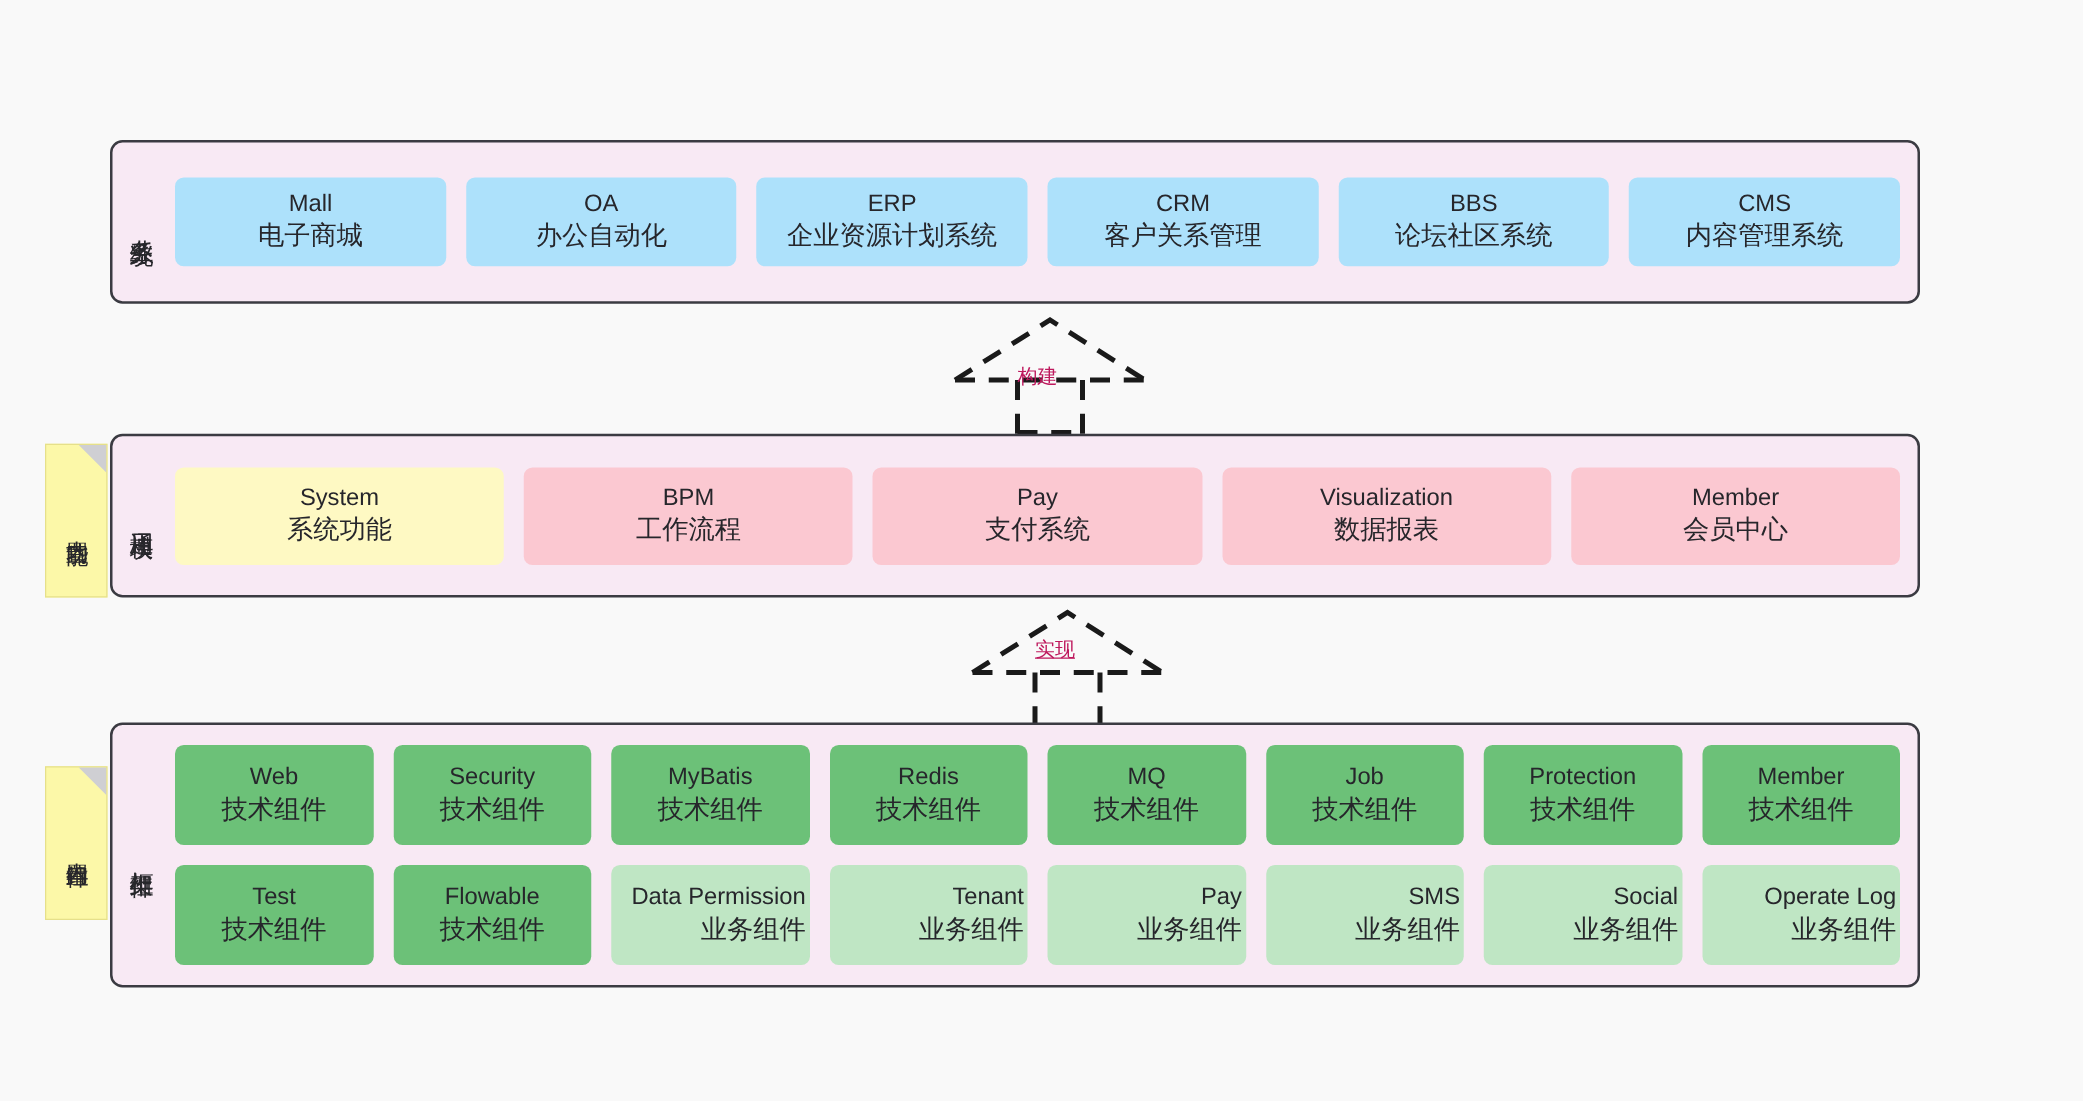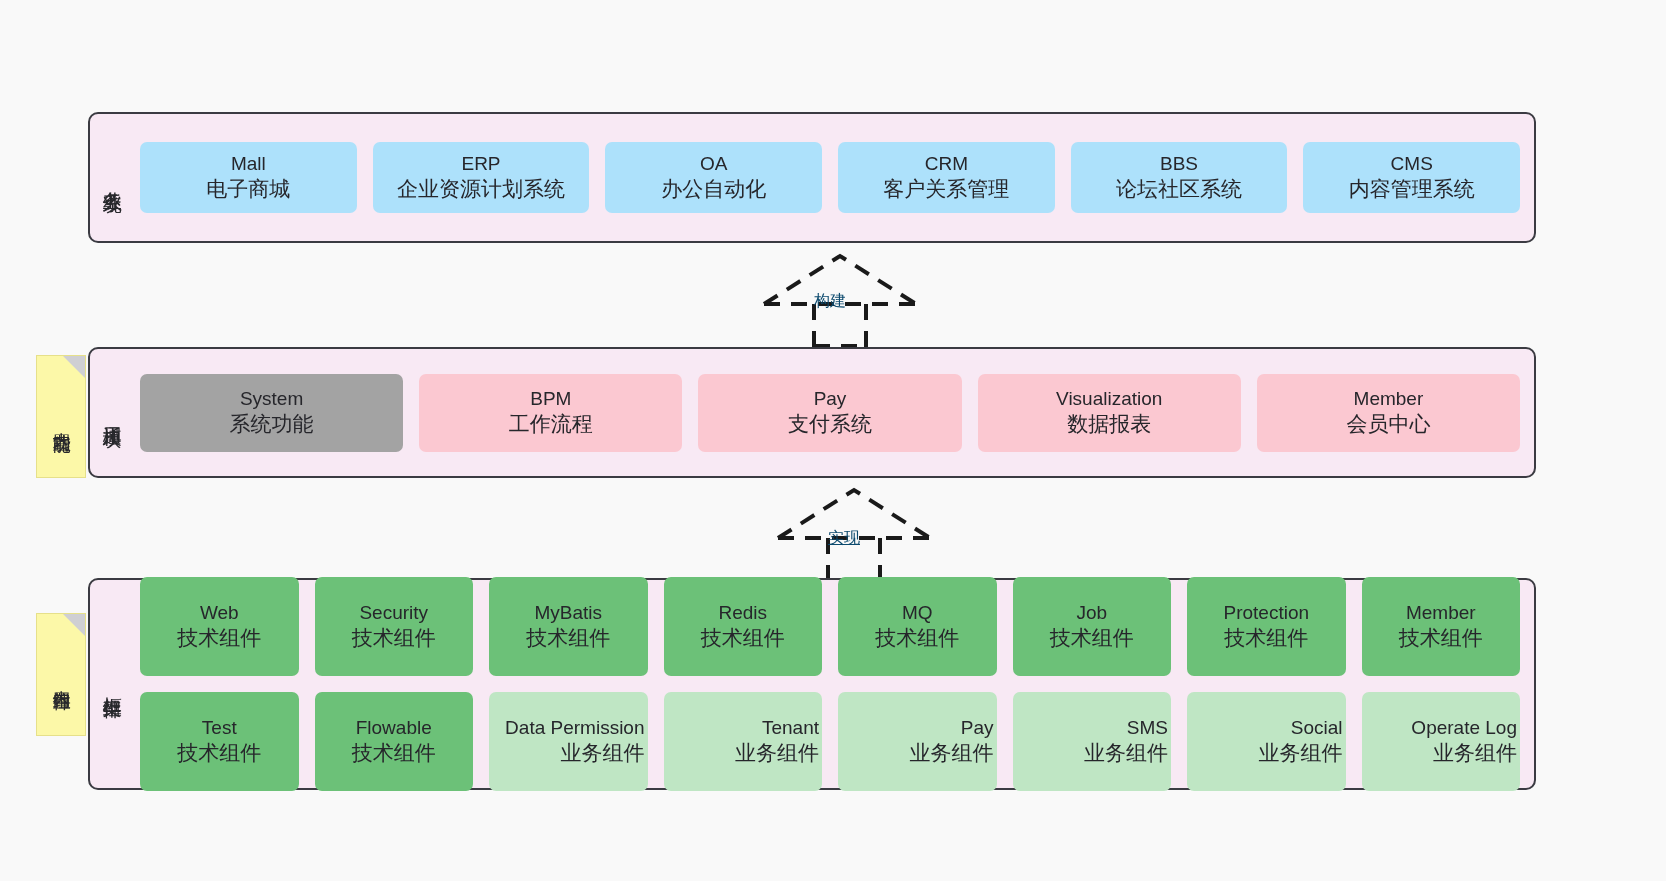--- a/index.html
+++ b/index.html
@@ -64,33 +64,33 @@
     color: #26262b;
     line-height: 1.28;
     padding: 4px 3px;
     min-width: 0;
   }
   .cell .t1 { font-size: 19px; }
   .cell .t2 { font-size: 21px; }
 
   
   .c-blue       { background: #ade1fb; }
-  .c-red        { background: #a3a3a3; }
+  .c-red        { background: #fef9c3; }
   .c-pink       { background: #fbc8d1; }
   .c-green      { background: #6cc178; }
   .c-lightgreen { background: #bfe6c4; align-items: flex-end; }
 
   
   #band-business { left: 88px;  top: 112px; width: 1448px; height: 131px; }
   #band-common   { left: 88px;  top: 347px; width: 1448px; height: 131px; }
   #band-frame    { left: 88px;  top: 578px; width: 1448px; height: 212px; }
 
   #band-business .cell { height: 71px; }
   #band-common .cell   { height: 78px; }
-  #band-frame .cell    { height: 99px; }
+  #band-frame .cell    { height: 80px; }
 
   
   .note {
     position: absolute;
     width: 50px;
     background: #fcf8a8;
     border: 1px solid #e6e08a;
     display: flex;
     align-items: center;
     justify-content: center;
@@ -113,49 +113,49 @@
   }
   #note-functions  { left: 36px; top: 355px; height: 123px; }
   #note-components { left: 36px; top: 613px; height: 123px; }
 
   
   .arrow { position: absolute; }
   .arrow svg { display: block; overflow: visible; }
   .arrow-label {
     position: absolute;
     font-size: 16px;
-    color: #0c4a6e;
+    color: #be185d;
     background: transparent;
     white-space: nowrap;
   }
   #arrow-build { left: 752px; top: 252px; width: 176px; height: 96px; }
   #arrow-build .arrow-label  { left: 62px; top: 39px; }
   #arrow-impl  { left: 766px; top: 486px; width: 176px; height: 100px; }
-  #arrow-impl .arrow-label   { left: 62px; top: 42px; text-decoration: underline; }
+  #arrow-impl .arrow-label   { left: 62px; top: 24px; text-decoration: underline; }
 </style>
 </head>
 <body>
 
 <div id="canvas">
 
   <div class="band" id="band-business">
     <div class="band-title">业务系统</div>
     <div class="band-body">
       <div class="row">
         <div class="cell c-blue">
           <span class="t1">Mall</span>
           <span class="t2">电子商城</span>
         </div>
         <div class="cell c-blue">
+          <span class="t1">OA</span>
+          <span class="t2">办公自动化</span>
+        </div>
+        <div class="cell c-blue">
           <span class="t1">ERP</span>
           <span class="t2">企业资源计划系统</span>
-        </div>
-        <div class="cell c-blue">
-          <span class="t1">OA</span>
-          <span class="t2">办公自动化</span>
         </div>
         <div class="cell c-blue">
           <span class="t1">CRM</span>
           <span class="t2">客户关系管理</span>
         </div>
         <div class="cell c-blue">
           <span class="t1">BBS</span>
           <span class="t2">论坛社区系统</span>
         </div>
         <div class="cell c-blue">

